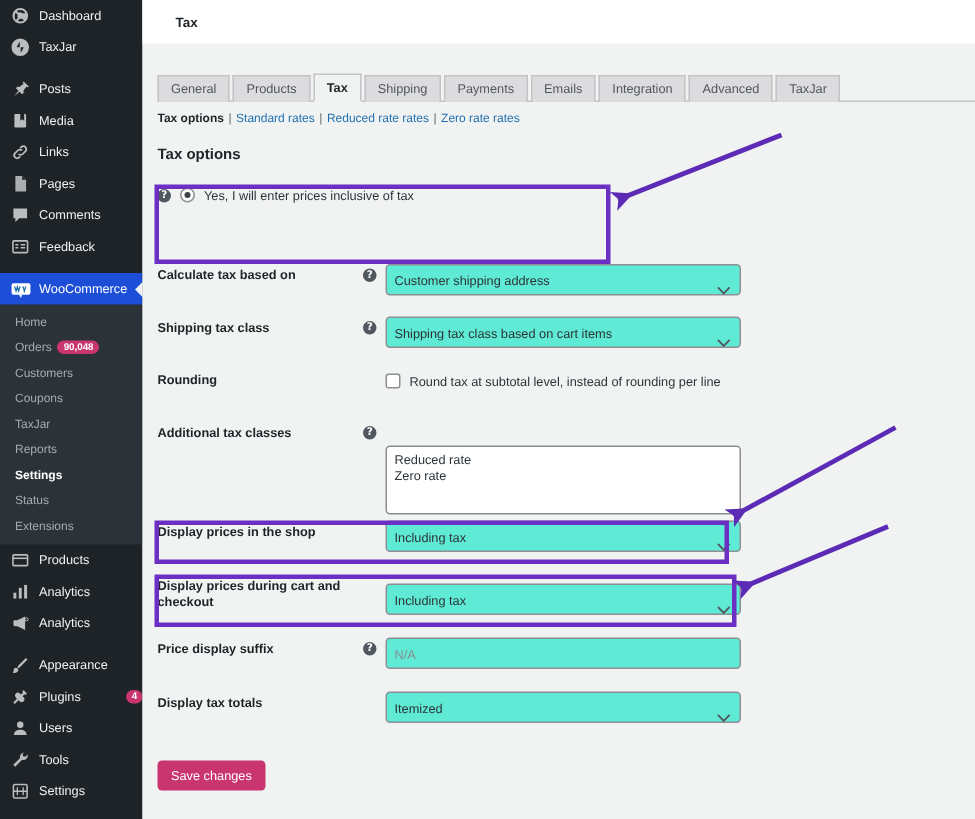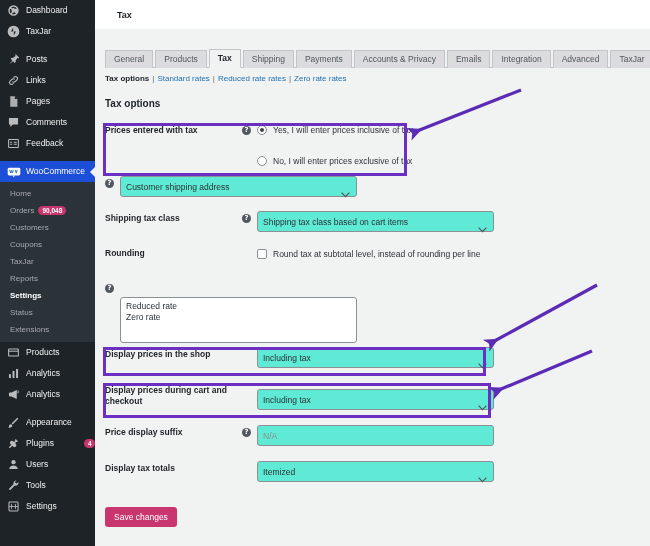--- a/index.html
+++ b/index.html
@@ -261,20 +261,29 @@
         <div class="menu-item">
           <span class="mi-icon">
             <svg width="13" height="13" viewBox="0 0 20 20" fill="#f0f0f1">
               <path d="M13.5 2l-1.1 1.1 1.1 1.2-4.3 3.3-2-.4L5.6 8.9l2.6 2.6-4.5 5.6 5.6-4.5 2.6 2.6 1.7-1.7-.4-2 3.3-4.3 1.2 1.1L18.8 7.3z"></path>
             </svg>
           </span>
           <span class="mi-label">Posts</span>
         </div>
         <div class="menu-item">
           <span class="mi-icon">
+            <svg width="13" height="13" viewBox="0 0 20 20" fill="#f0f0f1">
+              <path d="M5 3h5v7L12 8.5 14 10V3h1a1 1 0 011 1v12a1 1 0 01-1 1H5a1 1 0 01-1-1V4a1 1 0 011-1z"></path>
+              <circle cx="7" cy="14" r="2"></circle>
+            </svg>
+          </span>
+          <span class="mi-label">Media</span>
+        </div>
+        <div class="menu-item">
+          <span class="mi-icon">
             <svg width="13" height="13" viewBox="0 0 20 20" fill="none" stroke="#f0f0f1" stroke-width="1.8">
               <path d="M8.2 11.8a3 3 0 004.3 0l2.8-2.8a3 3 0 10-4.3-4.3l-1 1"></path>
               <path d="M11.8 8.2a3 3 0 00-4.3 0l-2.8 2.8a3 3 0 104.3 4.3l1-1"></path>
             </svg>
           </span>
           <span class="mi-label">Links</span>
         </div>
         <div class="menu-item">
           <span class="mi-icon">
             <svg width="13" height="13" viewBox="0 0 20 20" fill="#f0f0f1">
@@ -426,54 +435,49 @@
     <div class="topbar">
       <span>Tax</span>
     </div>
 
     <div class="nav-tab-wrapper" id="tab-row">
         <span class="nav-tab">General</span>
         <span class="nav-tab">Products</span>
         <span class="nav-tab nav-tab-active">Tax</span>
         <span class="nav-tab">Shipping</span>
         <span class="nav-tab">Payments</span>
-        <span class="nav-tab">Accounts &amp; Privacy</span>
         <span class="nav-tab">Emails</span>
         <span class="nav-tab">Integration</span>
         <span class="nav-tab">Advanced</span>
         <span class="nav-tab">TaxJar</span>
       </div>
 
     <div class="subsubsub">
       <span class="cur">Tax options</span>
       <span id="subnav-links"><span class="sep">|</span><a>Standard rates</a><span class="sep">|</span><a>Reduced rate rates</a><span class="sep">|</span><a>Zero rate rates</a></span>
     </div>
 
     <div class="page-h2">Tax options</div>
 
     <div class="form-table">
 
       <div class="form-row" style="min-height:53px">
-        <div class="th">Prices entered with tax</div>
         <div class="td">
           <div class="help-tip">?</div>
           <div class="radio-list">
             <label class="radio-line">
               <span class="rb checked"></span>
               <span>Yes, I will enter prices inclusive of tax</span>
             </label>
-            <label class="radio-line">
-              <span class="rb"></span>
-              <span>No, I will enter prices exclusive of tax</span>
-            </label>
           </div>
         </div>
       </div>
 
       <div class="form-row">
+        <div class="th">Calculate tax based on</div>
         <div class="td">
           <div class="help-tip">?</div>
           <div class="select-wrap">
             <select class="wc-select">
               <option>Customer shipping address</option>
             </select>
             <span class="chev">
               <svg width="9" height="6" viewBox="0 0 9 6">
                   <path d="M0.6 0.6 L4.5 4.6 L8.4 0.6" fill="none" stroke="#50575e" stroke-width="1.2"></path>
                 </svg>
@@ -504,20 +508,21 @@
         <div class="td">
           <div class="help-tip blank"></div>
           <label class="chk-line">
             <span class="cb"></span>
             <span>Round tax at subtotal level, instead of rounding per line</span>
           </label>
         </div>
       </div>
 
       <div class="form-row" style="min-height:58px">
+        <div class="th">Additional tax classes</div>
         <div class="td">
           <div class="help-tip">?</div>
           <textarea class="wc-textarea" style="">Reduced rate
 Zero rate</textarea>
         </div>
       </div>
 
       <div class="form-row" style="min-height:36px">
         <div class="th">Display prices in the shop</div>
         <div class="td">

